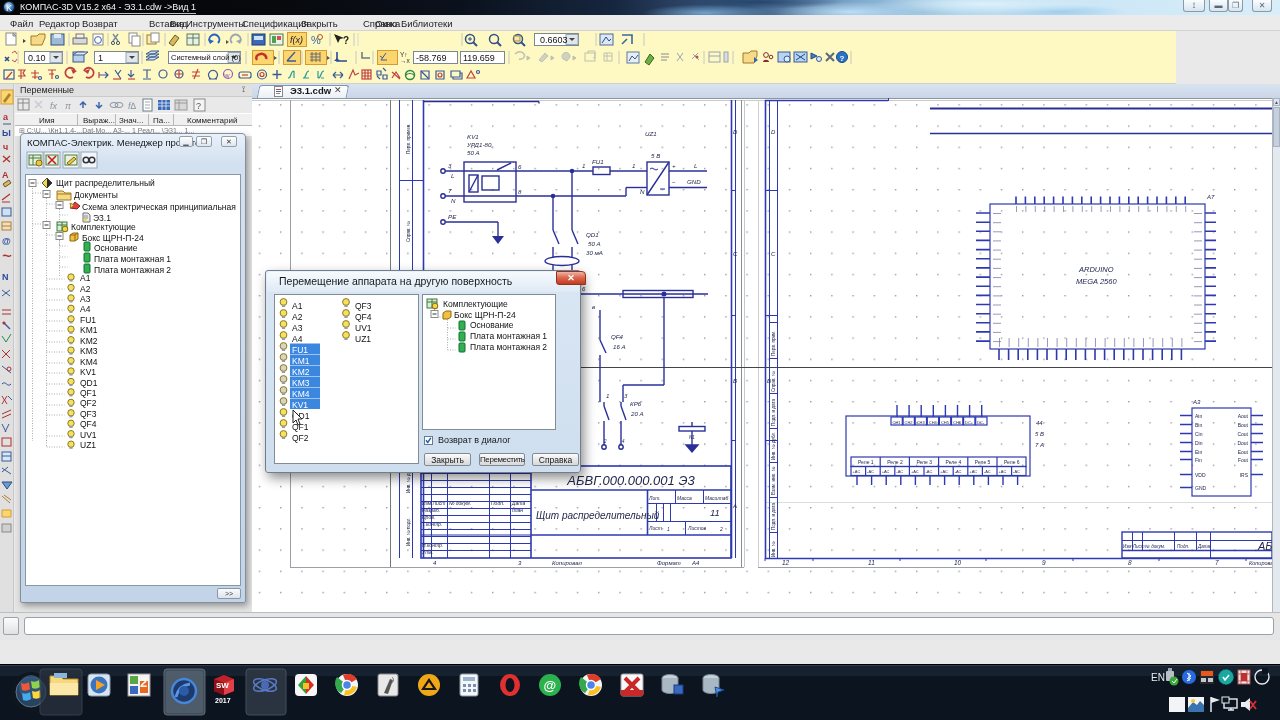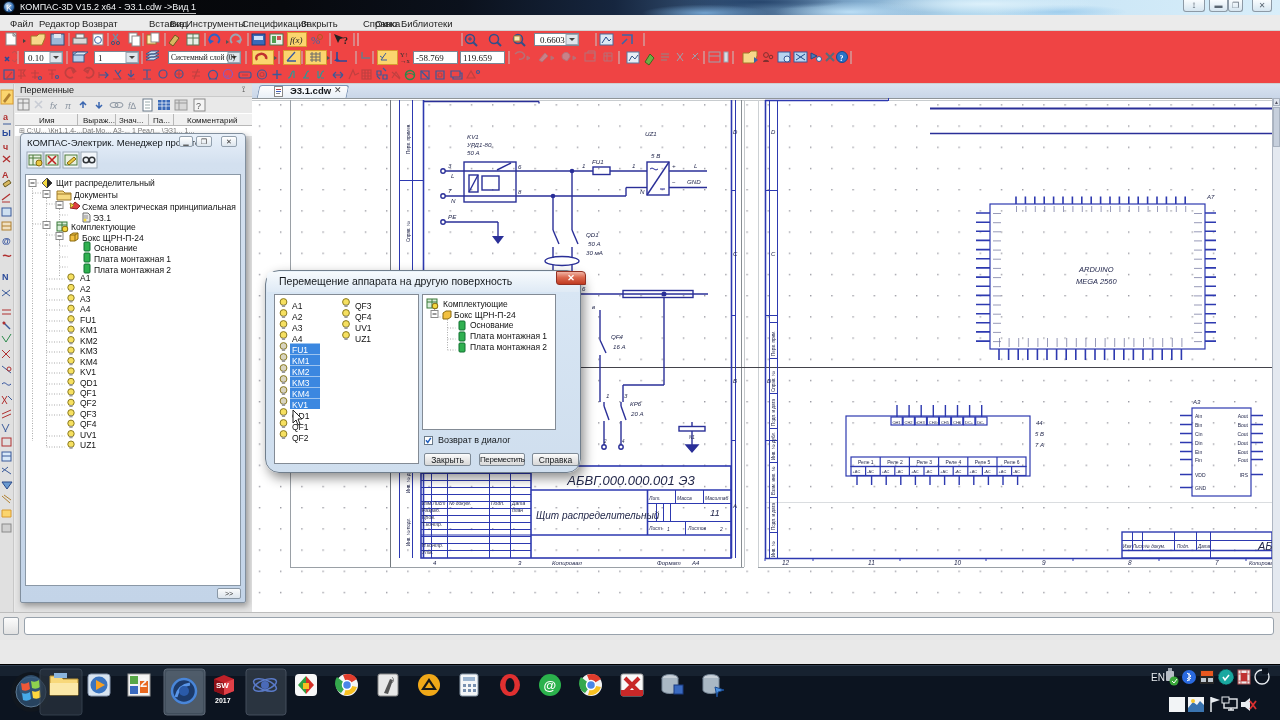--- a/index.html
+++ b/index.html
@@ -13,21 +13,21 @@
 radial-gradient(ellipse 140px 12px at 985px 4px,rgba(225,243,252,0.9),rgba(210,235,250,0) 80%),
 radial-gradient(ellipse 90px 10px at 1060px 12px,rgba(150,200,235,0.8),rgba(150,200,235,0) 75%),
 linear-gradient(90deg,#050507 0%,#07090d 22%,#0b111c 36%,#16263f 48%,#3d5d83 58%,#7fa9cc 67%,#b3d8ee 75%,#cbe6f6 84%,#d8eefa 100%);}
 #apptitle{position:absolute;left:20px;top:2px;color:#f2f4f6;font-size:9px;white-space:nowrap;border-bottom:1px solid rgba(255,255,255,0.75);padding-bottom:1px;}
 #appico{position:absolute;left:3px;top:1px;width:12px;height:12px;border-radius:50%;background:radial-gradient(circle at 38% 35%,#cfe4f4,#3a74b8 55%,#123a72);border:1px solid #0a2038;color:#fff;font-size:9px;text-align:center;line-height:12px;}
 .wbtn{position:absolute;top:0;height:12px;background:linear-gradient(rgba(255,255,255,0.85),rgba(215,228,238,0.8));border:1px solid #8d9aa6;border-top:none;color:#5a6672;font-size:8px;text-align:center;line-height:11px;border-radius:0 0 3px 3px;}
 
 #menubar{left:0;top:15px;width:1280px;height:16px;background:#ebebeb;border-bottom:1px solid #d2d2d2;color:#1c1c1c;font-size:9.5px;}
 #menubar span{position:absolute;top:3px;}
 
-.tbrow{left:0;width:1280px;background:#ef4444;font-family:Liberation Serif, serif;}
+.tbrow{left:0;width:1176px;background:#fef9c3;}
 
 #leftstrip{left:0;top:84px;width:14px;height:528px;background:#e0e0e0;border-right:1px solid #c8c8c8;}
 #varpanel{left:15px;top:84px;width:237px;height:528px;background:#e4e4e4;}
 #canvaswrap{left:252px;top:84px;width:1028px;height:528px;background:#ef4444;}
 #tabbar{left:0;top:0;width:1028px;height:14px;background:linear-gradient(#d9e3f0,#c9d6e8);}
 #cv{left:0;top:14px;width:1028px;height:514px;background:#ffffff;}
 
 #propzone{left:0;top:612px;width:1280px;height:28px;background:#e6e6e6;border-top:1px solid #bdbdbd;}
 #statusbar{left:0;top:640px;width:1280px;height:24px;background:#e3e3e3;}
 #taskbar{left:0;top:664px;width:1280px;height:56px;background:linear-gradient(#23303f,#0d1624 40%,#0a111d);border-top:1px solid #000;}
@@ -1063,21 +1063,21 @@
 <g transform="translate(1231,40)">
           <rect x="-7" y="-6" width="13" height="9" fill="none" stroke="#e8ecf0" stroke-width="1.4"></rect>
           <path d="M-3 5h6m-3-2v2" stroke="#e8ecf0" stroke-width="1.4"></path>
           <rect x="-9" y="-8" width="7" height="6" fill="#0c1420" stroke="#e8ecf0"></rect>
         </g>
 <g transform="translate(1247,40)">
           <path d="M-6 -3h4l5 -4v13l-5-4h-4z" fill="#e8ecf0"></path>
           <path d="M3 -4l6 8m0-8l-6 8" stroke="#d83030" stroke-width="1.8"></path>
         </g>
 </svg></div>
-<div class="abs" id="dialog" style="left:265px;top:270px;width:316px;height:203px;background:linear-gradient(#eaf3fb,#d8e6f4 20px,#cfdeee);border:1px solid #707e8c;border-radius:14px;box-shadow:3px 5px 12px rgba(0,0,0,0.45);padding-left:32px;">
+<div class="abs" id="dialog" style="left:265px;top:270px;width:316px;height:203px;background:linear-gradient(#eaf3fb,#d8e6f4 20px,#cfdeee);border:1px solid #707e8c;border-radius:3px;box-shadow:3px 5px 12px rgba(0,0,0,0.45);padding-left:32px;">
   <div style="position:absolute;left:1px;top:1px;right:1px;height:20px;border-radius:4px 4px 0 0;background:linear-gradient(#f6fafd,#dfeaf5);"></div>
   <div style="position:absolute;left:13px;top:4px;font-size:10.5px;color:#14181c;white-space:nowrap;">Перемещение аппарата на другую поверхность</div>
   <div style="position:absolute;left:290px;top:0px;width:30px;height:14px;background:linear-gradient(#f0b4a4,#dc6a50 45%,#c03a20);border:1px solid #923022;border-radius:0 4px 0 3px;color:#fff;font-size:9px;font-weight:bold;text-align:center;line-height:13px;">✕</div>
   <div id="dlglist" style="position:absolute;left:8px;top:23px;width:145px;height:170px;background:#fff;border:1px solid #838b95;"><svg width="143" height="168" font-size="8.5" fill="#111">
           <circle cx="8.5" cy="7" r="3.4" fill="#f6e060" stroke="#8a7a20"></circle>
           <rect x="6.9" y="9.8" width="3.2" height="2.2" fill="#9a9a9a"></rect>
           <text x="17" y="14" fill="#111">A1</text>
           <circle cx="8.5" cy="18" r="3.4" fill="#f6e060" stroke="#8a7a20"></circle>
           <rect x="6.9" y="20.8" width="3.2" height="2.2" fill="#9a9a9a"></rect>
           <text x="17" y="25" fill="#111">A2</text>

